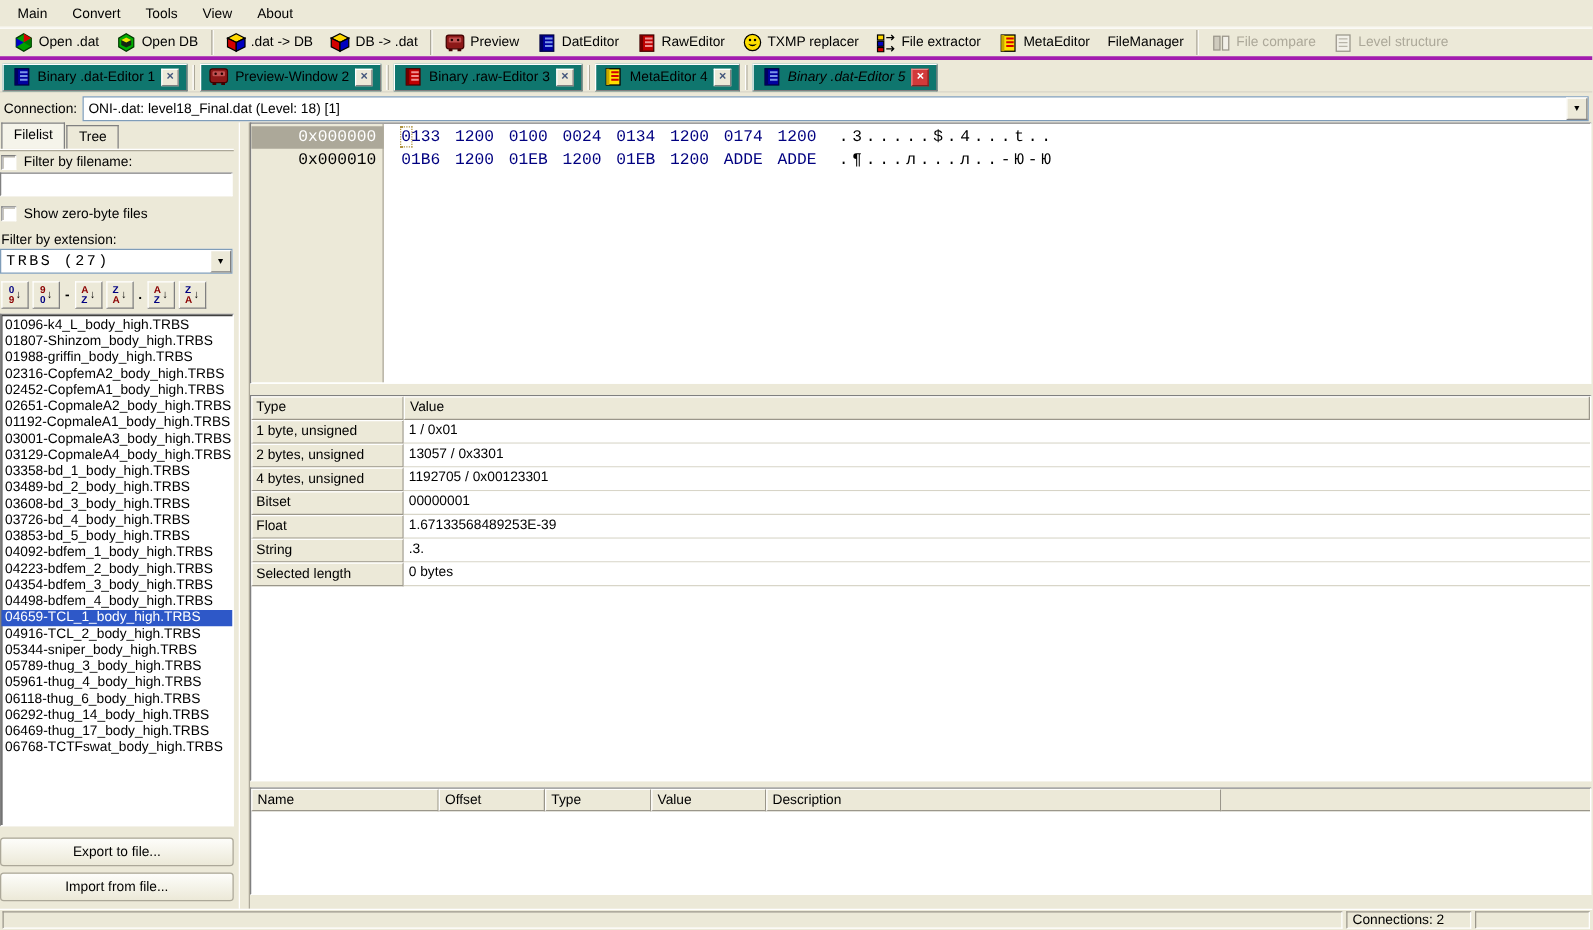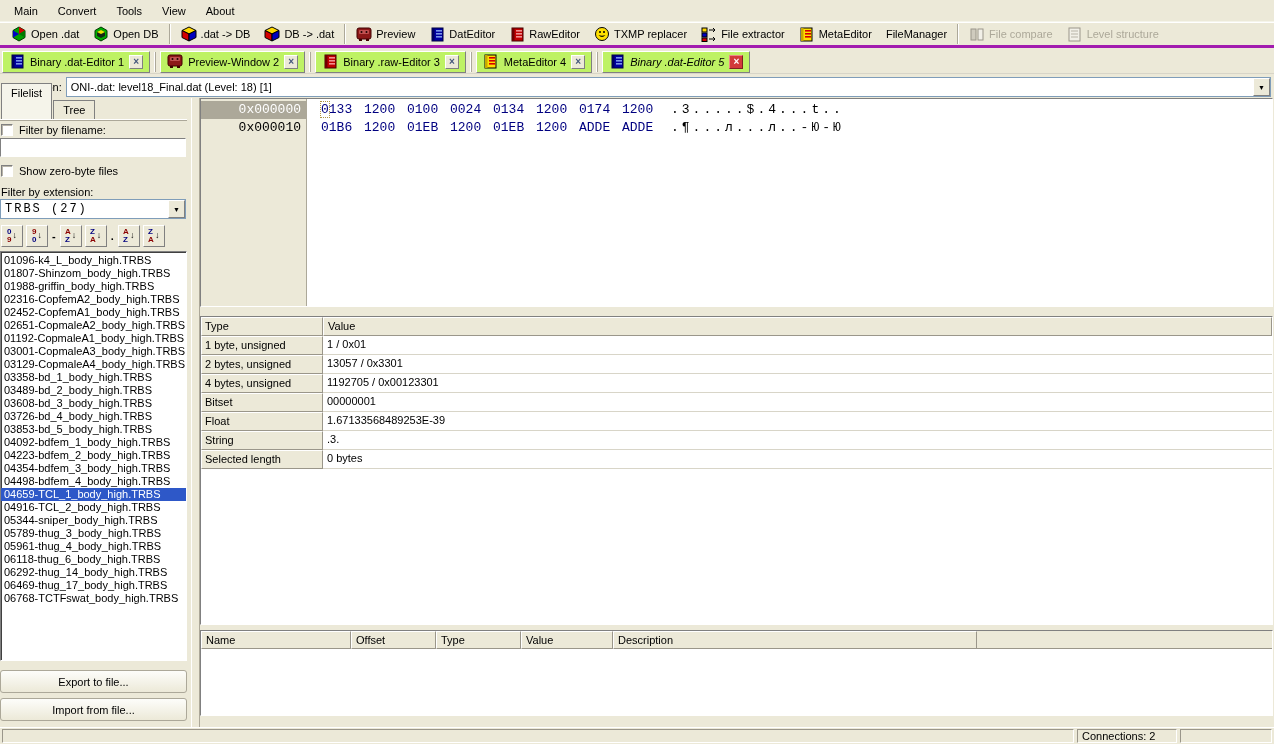--- a/index.html
+++ b/index.html
@@ -26,21 +26,21 @@
   .tbtn.disabled .tlabel { color:#aca899; }
   .tsep { width:2px; height:20px; margin:0 3px;
     border-left:1px solid #aca899; border-right:1px solid #fff; }
   .icon { display:inline-flex; width:16px; height:16px; align-items:center; justify-content:center; }
 
   
   #tabbar { position:absolute; left:0; top:50px; width:100%; height:24px;
     display:flex; align-items:center; padding-left:2px; gap:2px;
     border-bottom:1px solid #d8d5c8; }
   .etab { display:flex; align-items:center; gap:5px; height:22px; padding:0 6px;
-    background:#bef264; border:1px solid; border-color:#fff #808080 #808080 #fff; cursor:default; }
+    background:#0f766e; border:1px solid; border-color:#fff #808080 #808080 #fff; cursor:default; }
   .etab .lbl { white-space:nowrap; }
   .etab.active .lbl { font-style:italic; }
   .tab-close { width:14px; height:14px; display:flex; align-items:center; justify-content:center;
     background:#ece9d8; border:1px solid; border-color:#fff #808080 #808080 #fff;
     font-size:10px; font-weight:bold; color:#44577c; line-height:1; cursor:default; }
   .etab.active .tab-close { background:#d23a3a; color:#fff; border-color:#e88 #802020 #802020 #e88; }
   .tabsep { width:2px; height:20px; margin:0 2px;
     border-left:1px solid #fff; border-right:1px solid #aca899; }
 
   
@@ -57,21 +57,21 @@
   #conn-combo { flex:1; }
 
   
   #main { position:absolute; left:0; top:98px; width:1274px; height:629px; }
 
   
   #sidebar { position:absolute; left:0; top:0; width:191px; height:629px; }
   #side-tabs { position:absolute; left:1px; top:0; height:21px; display:flex; align-items:flex-end; }
   .stab { padding:3px 9px; border:1px solid #808080; border-bottom:none;
     background:#ece9d8; margin-right:1px; cursor:default; }
-  .stab.active { background:#f5f4ea; padding-bottom:20px; position:relative; z-index:2; }
+  .stab.active { background:#f5f4ea; padding-bottom:5px; position:relative; z-index:2; }
   #side-tabline { position:absolute; left:0; top:21px; width:187px; border-top:1px solid #fff;
     border-bottom:1px solid #aca899; height:1px; }
   .checkrow { position:absolute; left:1px; display:flex; align-items:center; gap:6px; }
   .checkbox { width:12px; height:12px; background:#fff;
     border:1px solid; border-color:#808080 #fff #fff #808080; box-shadow:inset 1px 1px 0 #b8b4a8; }
   #filter-input { position:absolute; left:0; top:40px; width:186px; height:19px;
     border:1px solid; border-color:#808080 #fff #fff #808080; background:#fff;
     font-family:"Liberation Sans",sans-serif; font-size:11px; padding:0 3px; outline:none; }
   #ext-label { position:absolute; left:1px; top:88px; }
   #ext-combo { position:absolute; left:0; top:101px; width:186px; }

